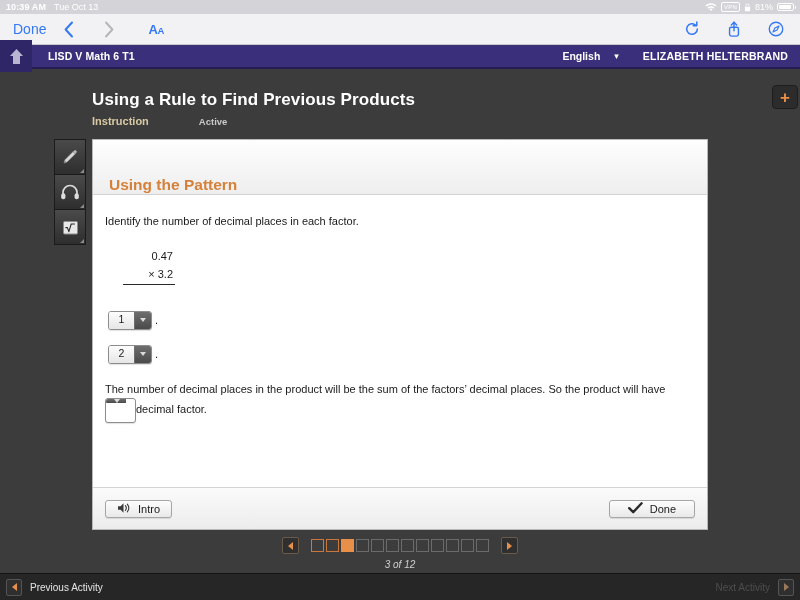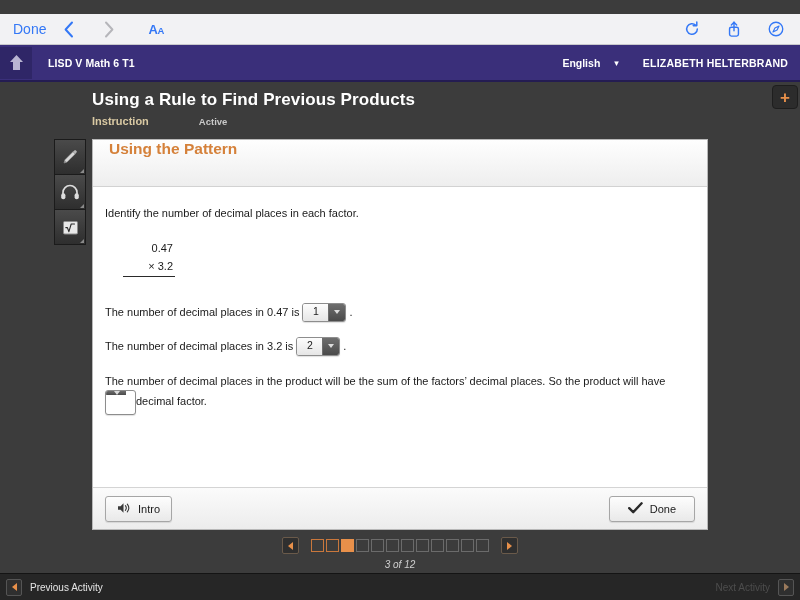--- a/index.html
+++ b/index.html
@@ -133,21 +133,21 @@
     gap: 26px;
     margin-right: 16px;
   }
   .sf-ico { width: 16px; height: 18px; display: block; }
 
   
   .eheader {
     position: absolute;
     top: 45px; left: 0;
     width: 800px;
-    height: 37px;
+    height: 24px;
     background: #3a2f7a;
     border-bottom: 2px solid #241c52;
     display: flex;
     align-items: center;
     box-sizing: border-box;
   }
   .home-btn {
     width: 32px; height: 32px;
     background: #2f2667;
     display: flex;
@@ -268,25 +268,25 @@
     top: 139px;
     width: 616px;
     height: 391px;
     background: #ffffff;
     border: 1px solid #b8b8b8;
     box-sizing: border-box;
     display: flex;
     flex-direction: column;
   }
   .card-header {
-    height: 47px;
+    height: 55px;
     background: linear-gradient(#fefefe, #eeeeee);
     border-bottom: 1px solid #d2d2d2;
     display: flex;
-    align-items: flex-start;
+    align-items: flex-end;
     padding-left: 16px;
     box-sizing: border-box;
   }
   .card-header h2 {
     margin: 0;
     color: #d5813a;
     font-size: 15.5px;
     font-weight: bold;
   }
   .card-body {
@@ -381,21 +381,21 @@
     display: flex;
     align-items: center;
     justify-content: space-between;
     padding: 0 12px;
     box-sizing: border-box;
   }
   .btn {
     display: inline-flex;
     align-items: center;
     gap: 7px;
-    height: 26px;
+    height: 18px;
     padding: 0 11px;
     border: 1px solid #a6a6a6;
     border-radius: 3px;
     background: linear-gradient(#fdfdfd, #e9e9e9);
     font-size: 11px;
     color: #1a1a1a;
     box-shadow: 0 1px 1px rgba(0,0,0,.1);
     box-sizing: border-box;
   }
   .btn.wide { padding: 0 18px; }
@@ -490,20 +490,44 @@
   .act-next-label {
     color: #4d4d4d;
     font-size: 10px;
   }
 </style>
 </head>
 <body>
 
 <div class="screen">
 
+  <div class="statusbar">
+    <span class="sb-time">10:39 AM</span>
+    <span class="sb-date">Tue Oct 13</span>
+    <span class="sb-right">
+      <span>
+        <svg class="wifi-ico" viewBox="0 0 16 12">
+            <path d="M8 10.5l2-2.3a3 3 0 0 0-4 0z" fill="#fff"></path>
+            <path d="M8 6.2c1.3 0 2.5.5 3.4 1.3l1.2-1.4A7 7 0 0 0 8 4.3a7 7 0 0 0-4.6 1.8l1.2 1.4A5 5 0 0 1 8 6.2z" fill="#fff"></path>
+            <path d="M8 2.2c2.3 0 4.4.9 6 2.3l1.2-1.4A10.8 10.8 0 0 0 8 .3 10.8 10.8 0 0 0 .8 3.1L2 4.5A8.9 8.9 0 0 1 8 2.2z" fill="#fff"></path>
+          </svg>
+      </span>
+      <span class="sb-vpn">VPN</span>
+      <span>
+        <svg class="lock-ico-sb" viewBox="0 0 8 10">
+            <rect x="1" y="4" width="6" height="5.2" rx="1" fill="#fff"></rect>
+            <path d="M2.2 4V2.7a1.8 1.8 0 0 1 3.6 0V4" stroke="#fff" stroke-width="1" fill="none"></path>
+          </svg>
+      </span>
+      <span class="sb-batt-pct">81%</span>
+      <span class="sb-batt">
+          <i></i>
+        </span>
+    </span>
+  </div>
 
   <div class="safaribar">
     <span class="sf-done">Done</span>
     <span class="sf-nav">
       <span>
         <svg class="chev" viewBox="0 0 10 17">
             <polyline points="8,1.5 1.6,8.5 8,15.5" fill="none" stroke="#3478f6" stroke-width="2" stroke-linecap="round" stroke-linejoin="round"></polyline>
           </svg>
       </span>
       <span>
@@ -597,32 +621,30 @@
 
       <div class="mathblock">
         <div class="row1">0.47</div>
         <div class="row2">
           <span>×</span>
           <span>3.2</span>
         </div>
       </div>
 
       <div class="qline">
-        <span>The number of decimal places in 0.47 is</span>
         <span class="dd">
           <span class="dd-val">1</span>
           <span class="dd-btn">
               <i></i>
             </span>
         </span>
         <span>.</span>
       </div>
 
       <div class="qline second">
-        <span>The number of decimal places in 3.2 is</span>
         <span class="dd">
           <span class="dd-val">2</span>
           <span class="dd-btn">
               <i></i>
             </span>
         </span>
         <span>.</span>
       </div>
 
       <div class="para">

